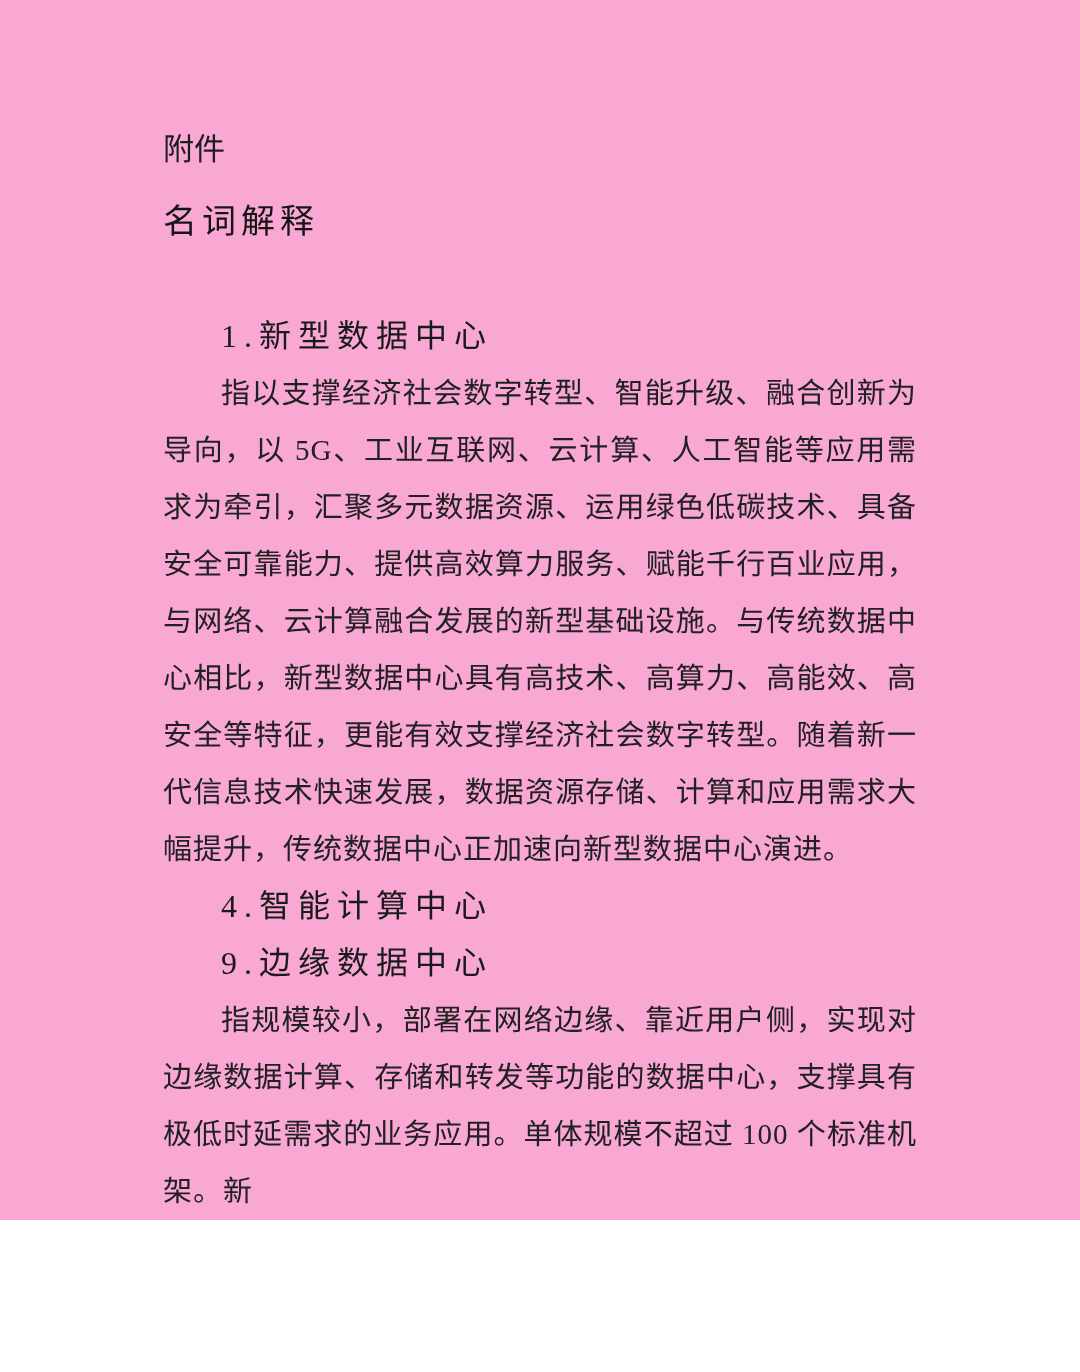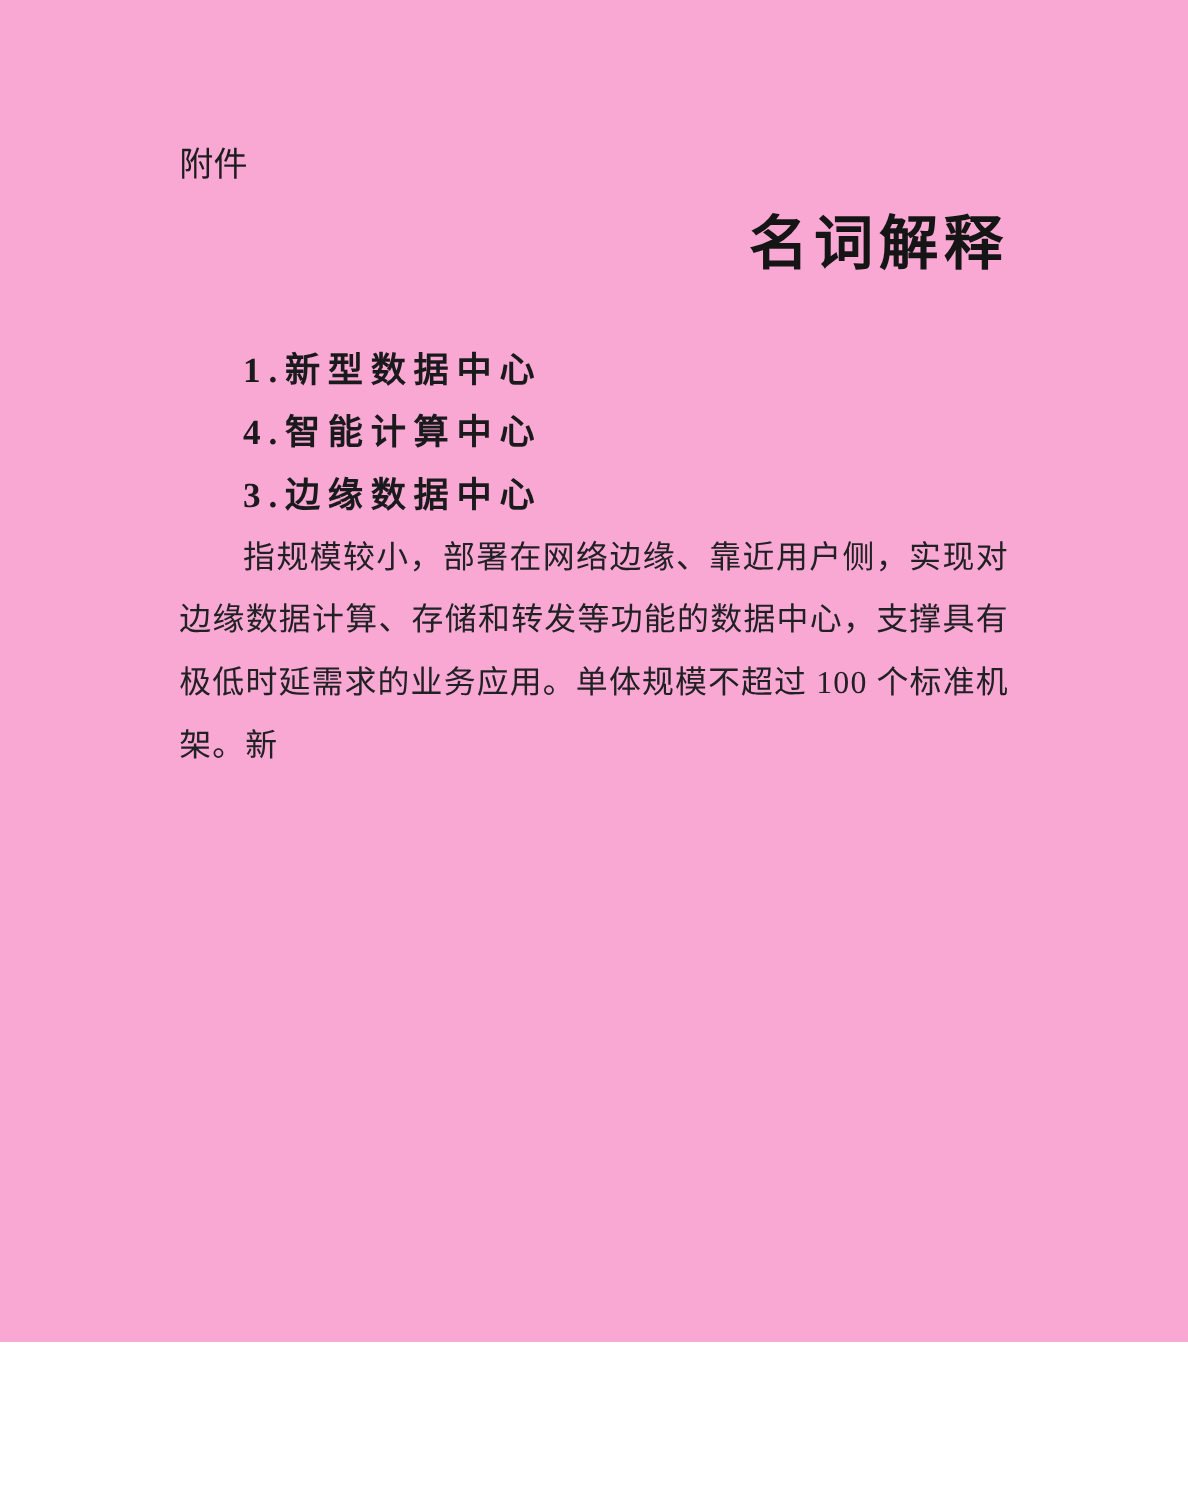--- a/index.html
+++ b/index.html
@@ -21,34 +21,34 @@
     width: 754px;
   }
   .attachment-label {
     padding-top: 130px;
     font-size: 31px;
     line-height: 40px;
     color: #1d1d1f;
   }
   .doc-title {
     margin: 26px 0 0 0;
-    font-size: 54px;
+    font-size: 34px;
     line-height: 52px;
-    font-weight: bold;
+    font-weight: normal;
     letter-spacing: 5px;
-    text-align: right;
+    text-align: left;
     color: #151515;
   }
   .flow {
     margin-top: 60px;
   }
   .section-heading {
     margin: 0;
     font-size: 32px;
-    font-weight: bold;
+    font-weight: normal;
     line-height: 57px;
     letter-spacing: 7px;
     text-indent: 58px;
     color: #1a1a1c;
     white-space: nowrap;
   }
   .section-body {
     margin: 0;
     font-size: 29px;
     line-height: 57px;
@@ -65,21 +65,22 @@
 <div class="page">
   <div class="content">
 
     <div class="attachment-label">附件</div>
 
     <h1 class="doc-title">名词解释</h1>
 
     <div class="flow">
 
       <h2 class="section-heading">1.新型数据中心</h2>
+      <p class="section-body">指以支撑经济社会数字转型、智能升级、融合创新为导向，以 5G、工业互联网、云计算、人工智能等应用需求为牵引，汇聚多元数据资源、运用绿色低碳技术、具备安全可靠能力、提供高效算力服务、赋能千行百业应用，与网络、云计算融合发展的新型基础设施。与传统数据中心相比，新型数据中心具有高技术、高算力、高能效、高安全等特征，更能有效支撑经济社会数字转型。随着新一代信息技术快速发展，数据资源存储、计算和应用需求大幅提升，传统数据中心正加速向新型数据中心演进。</p>
 
       <h2 class="section-heading">4.智能计算中心</h2>
 
-      <h2 class="section-heading">3.边缘数据中心</h2>
+      <h2 class="section-heading">9.边缘数据中心</h2>
       <p class="section-body">指规模较小，部署在网络边缘、靠近用户侧，实现对边缘数据计算、存储和转发等功能的数据中心，支撑具有极低时延需求的业务应用。单体规模不超过 100 个标准机架。新</p>
 
     </div>
   </div>
 </div>
 
 </body></html>

